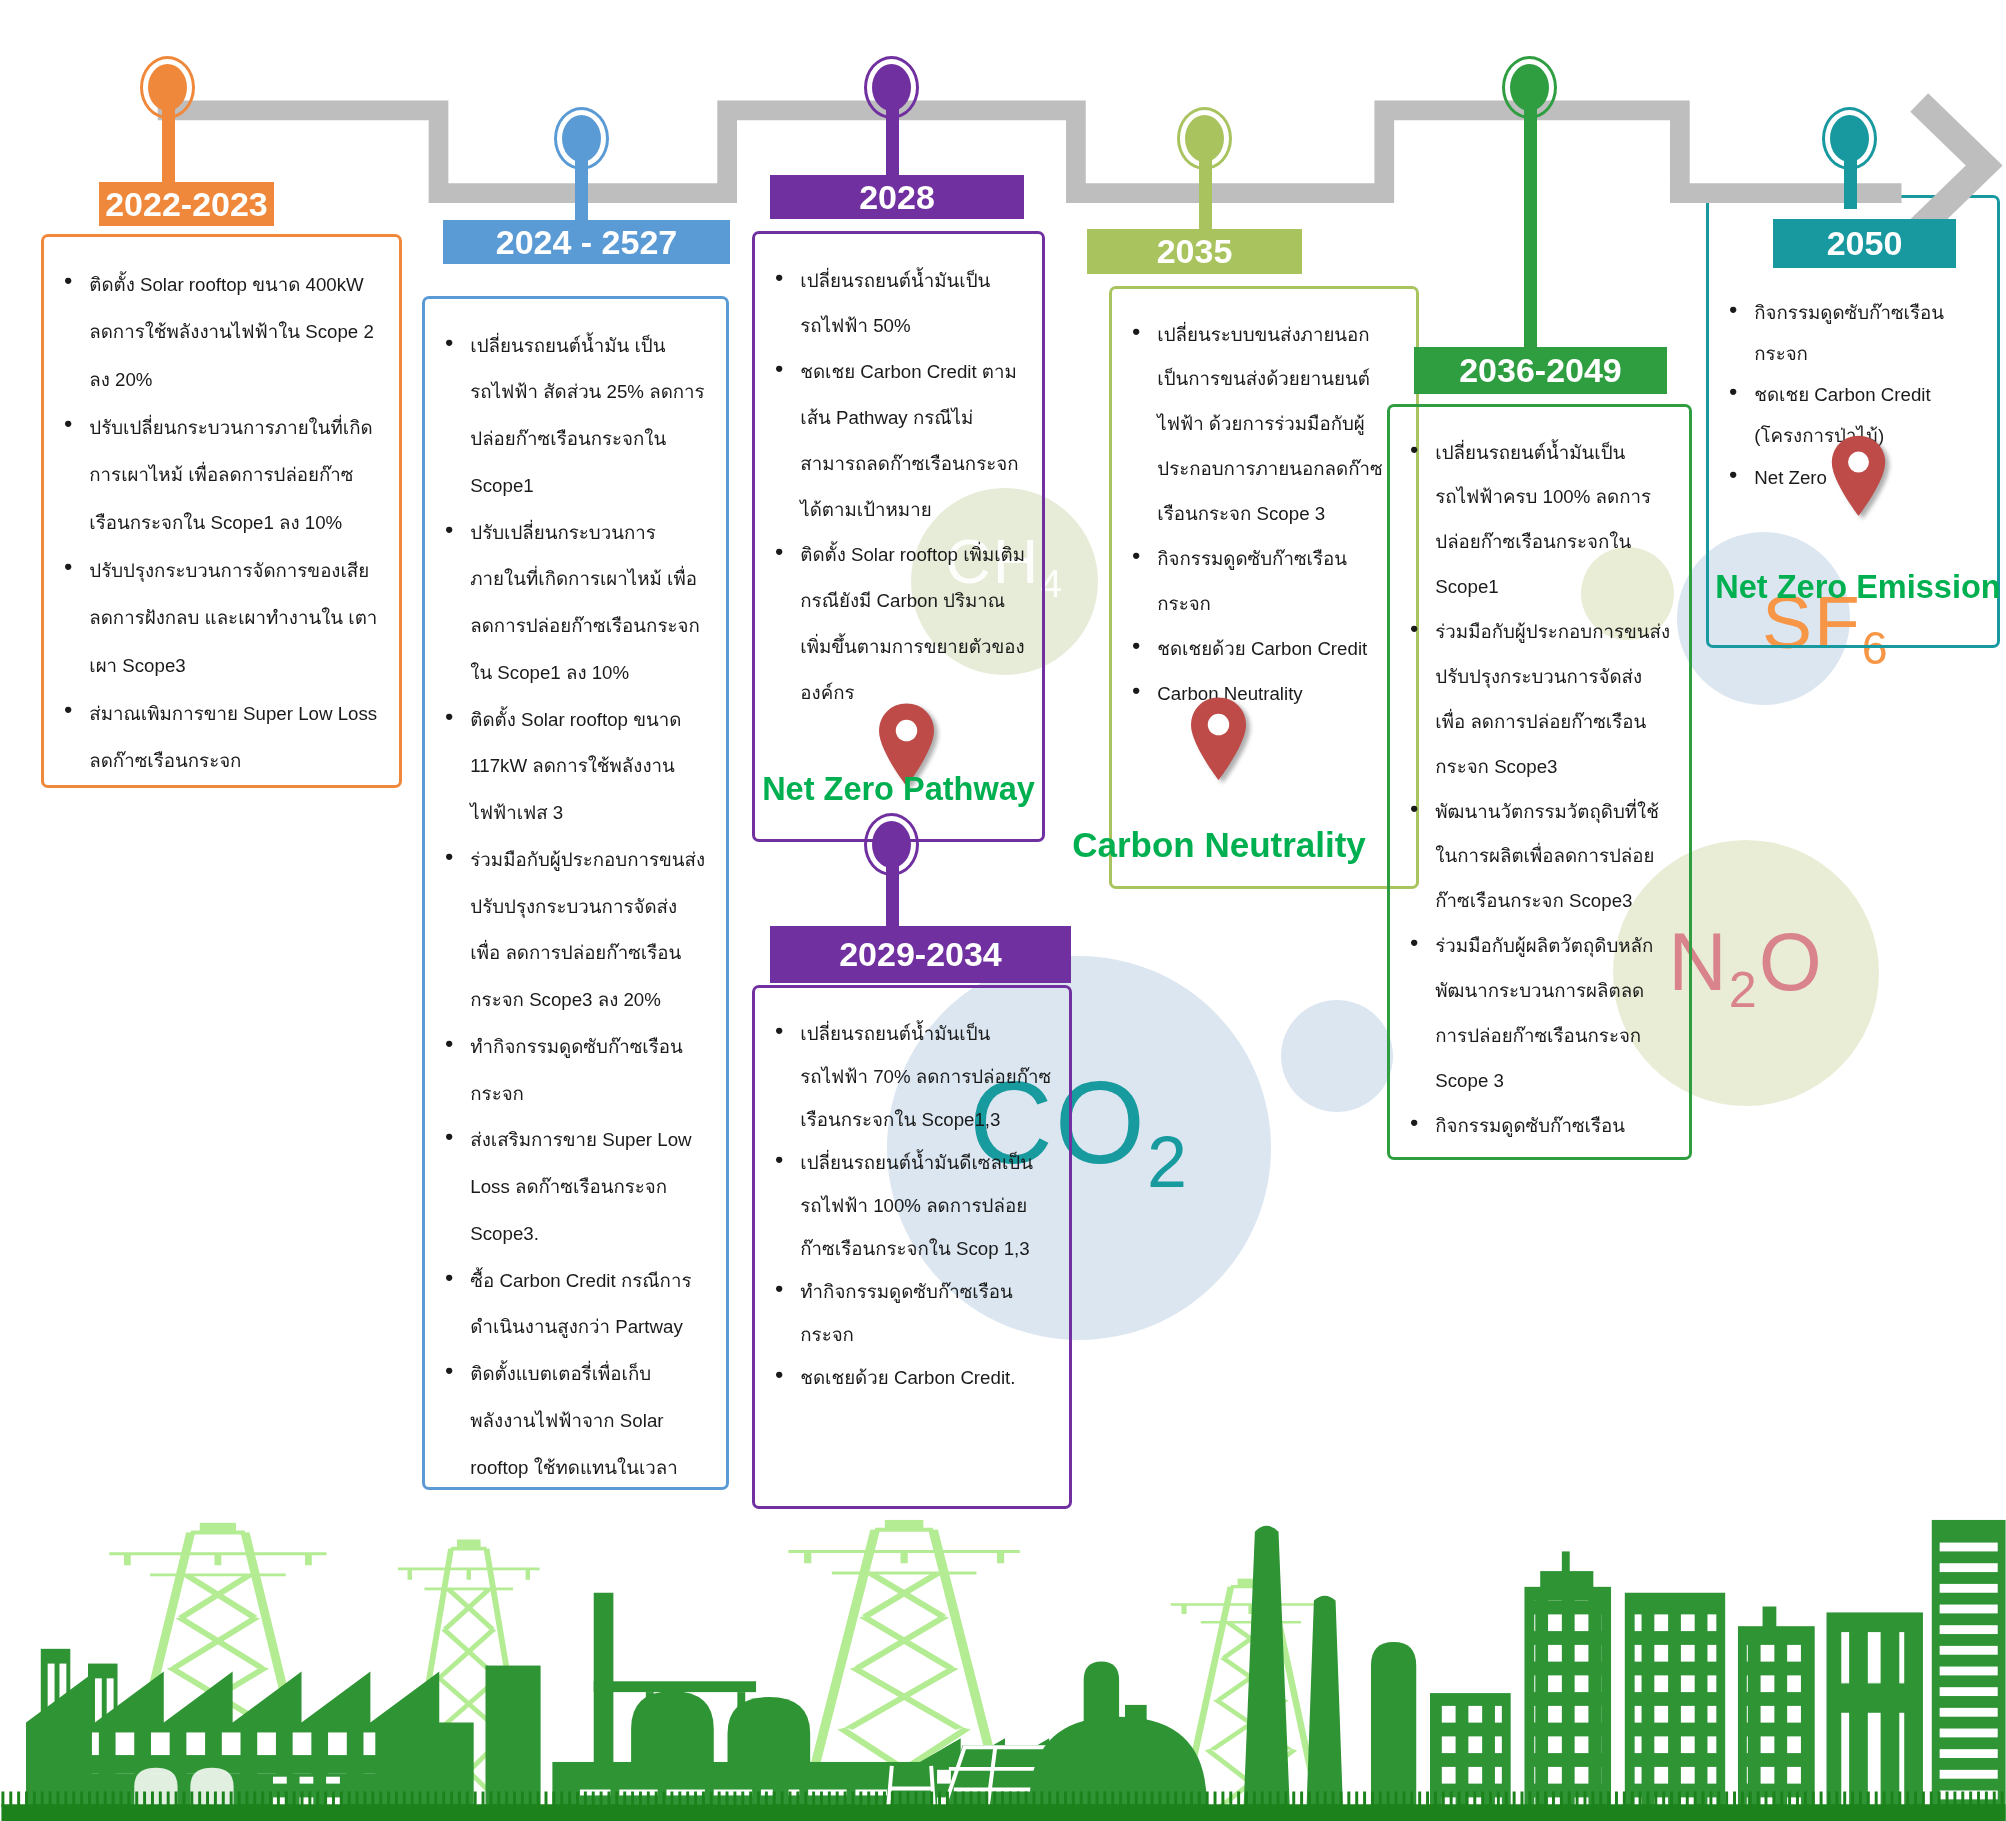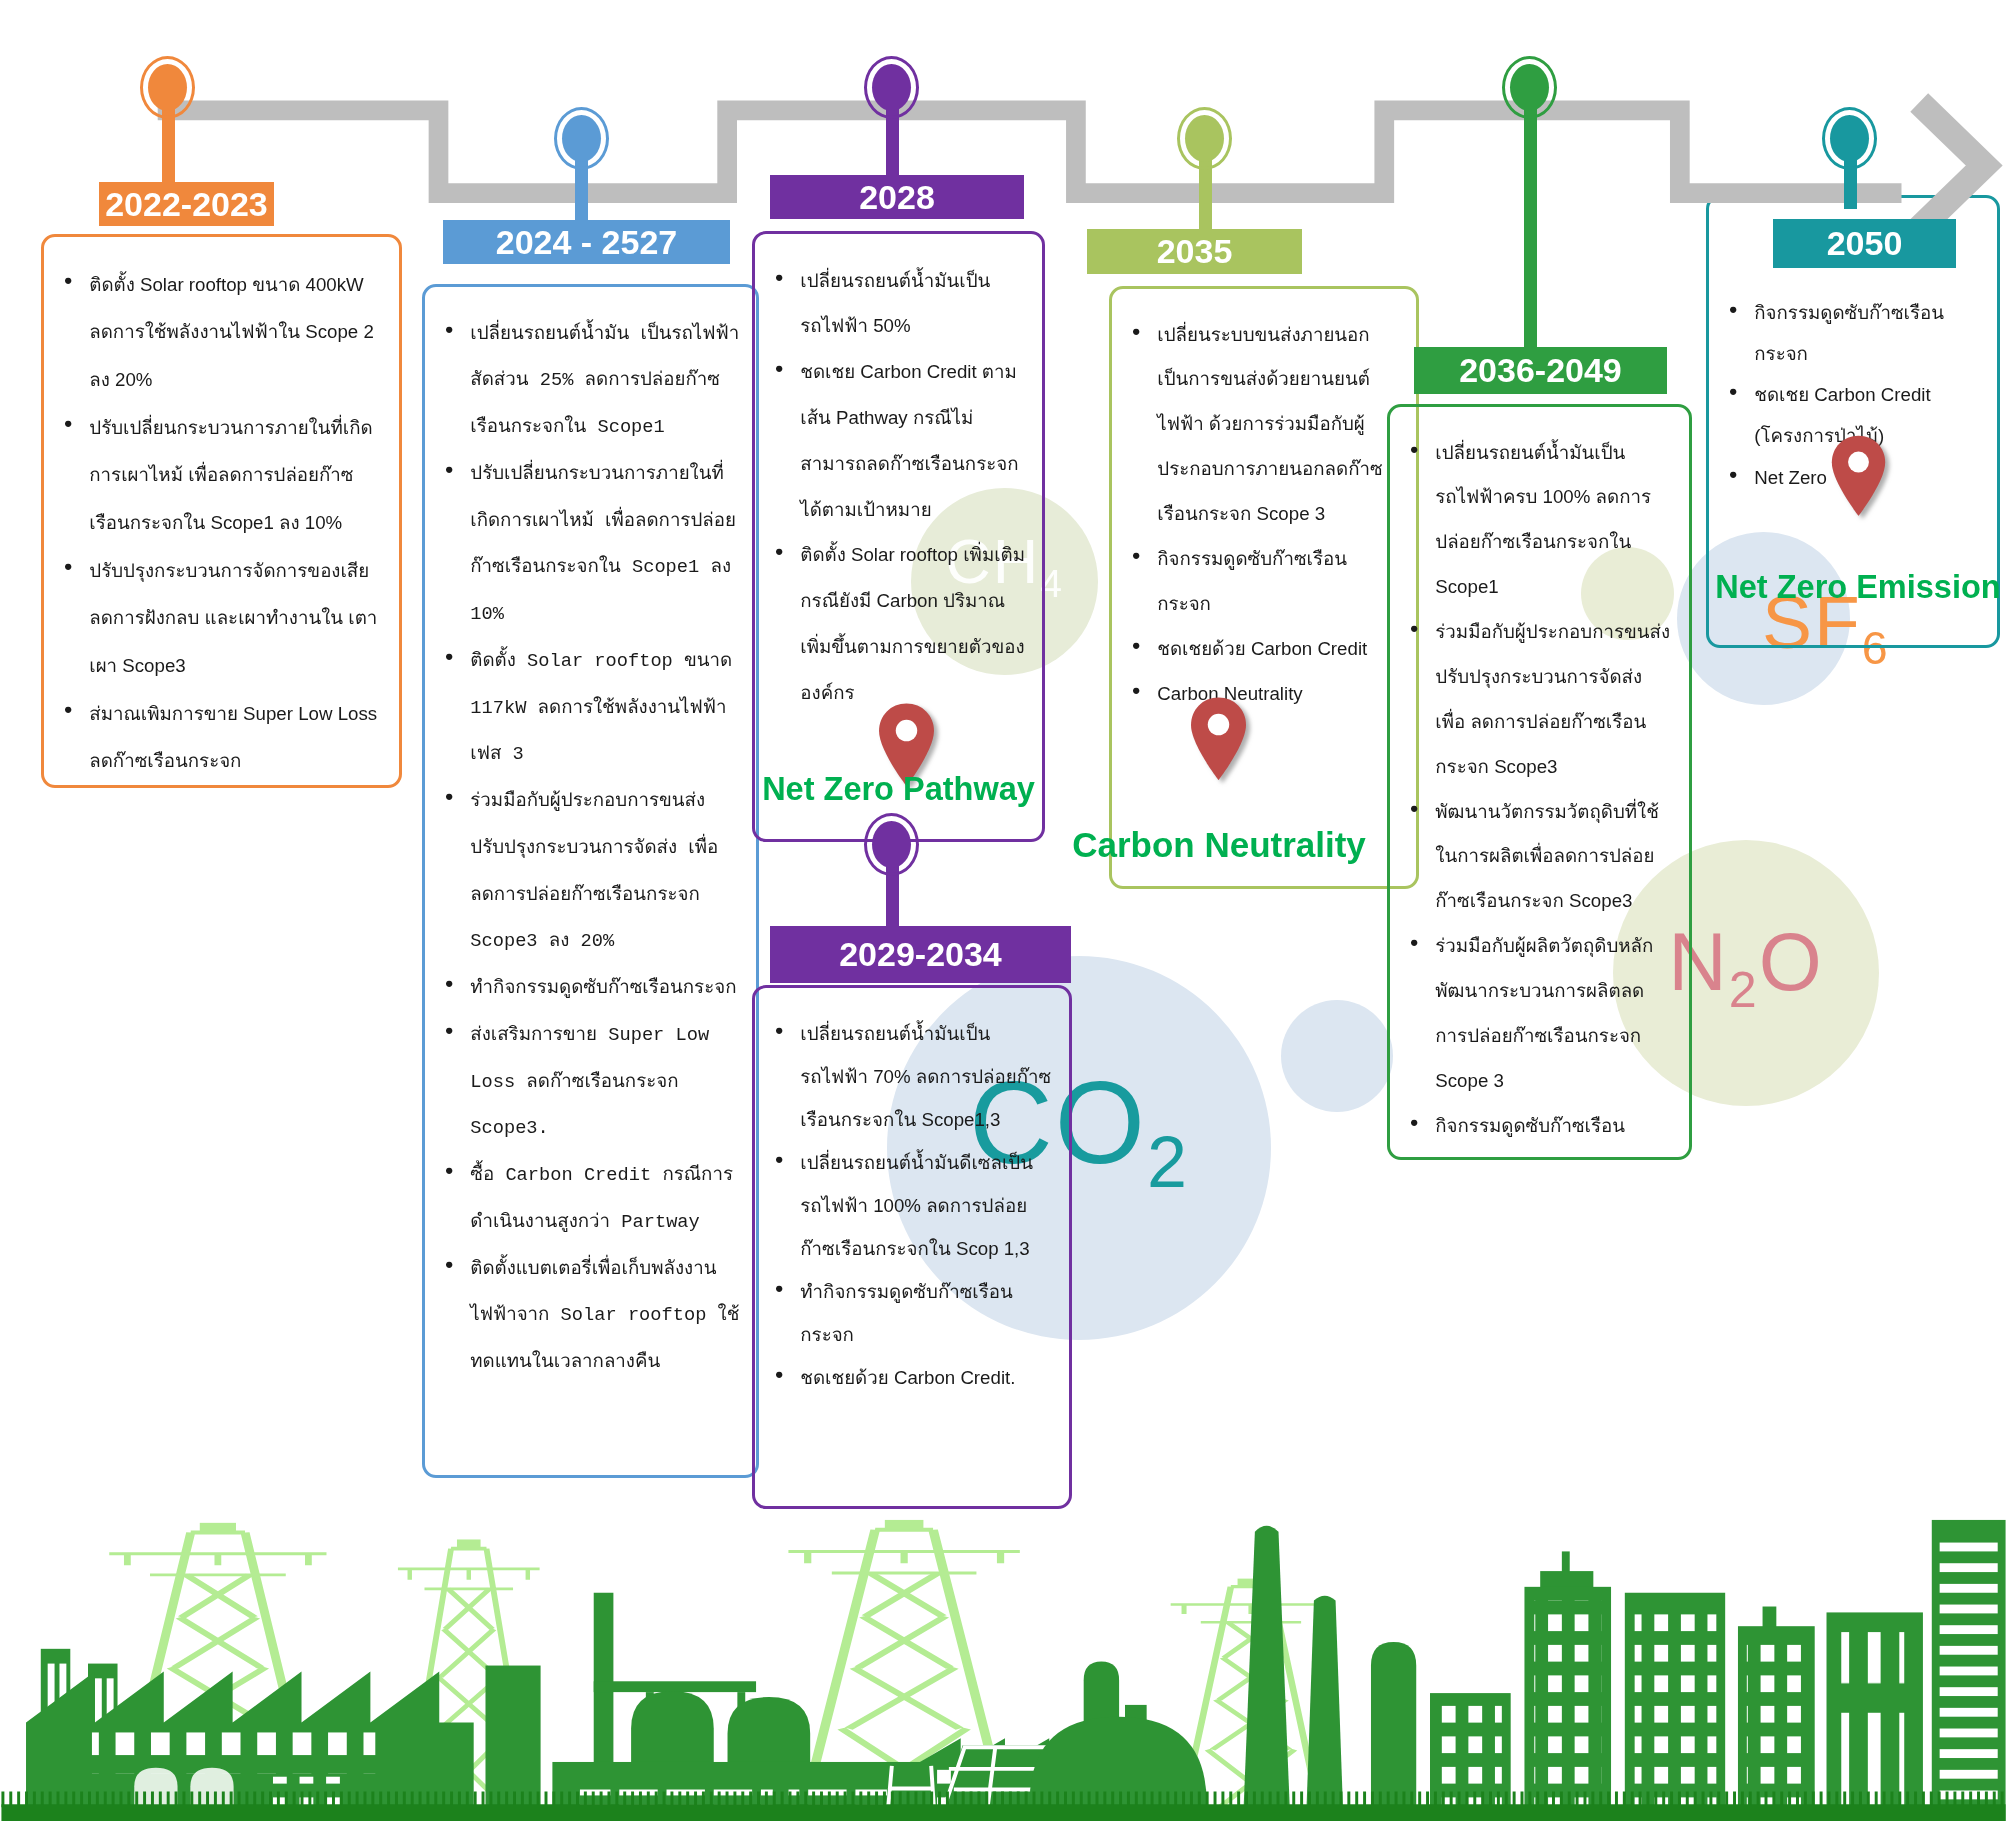--- a/index.html
+++ b/index.html
@@ -43,24 +43,24 @@
             display:flex;align-items:center;justify-content:center;z-index:4;text-align:center;}
   #bar0{left:99px;top:182px;width:175px;height:44px;}
   #bar1{left:443px;top:220px;width:287px;height:44px;}
   #bar2{left:770px;top:175px;width:254px;height:44px;}
   #bar3{left:1087px;top:229px;width:215px;height:45px;}
   #bar4{left:770px;top:926px;width:301px;height:57px;}
   #bar5{left:1414px;top:347px;width:253px;height:47px;}
   #bar6{left:1773px;top:219px;width:183px;height:49px;}
 
   
-  .ms-box{position:absolute;border:3.9px solid var(--c);border-radius:14px;background:transparent;
+  .ms-box{position:absolute;border:3.9px solid var(--c);border-radius:7px;background:transparent;
           box-sizing:border-box;padding:23.6px 15.8px 9.9px 19.7px;z-index:2;overflow:hidden;}
   #box0{left:41px;top:234px;width:361px;height:554px;}
-  #box1{left:422px;top:284px;width:337px;height:1194px;font-family:Liberation Mono, monospace;}
+  #box1{left:422px;top:296px;width:307px;height:1194px;}
   #box2{left:752px;top:231px;width:293px;height:611px;}
   #box3{left:1109px;top:286px;width:310px;height:603px;}
   #box4{left:752px;top:985px;width:320px;height:524px;}
   #box5{left:1387px;top:404px;width:305px;height:756px;}
   #box6{left:1706px;top:195px;width:294px;height:453px;padding-top:94px;}
   .ms-box ul{list-style:none;margin:0;padding:0;}
   .ms-box li{position:relative;padding-left:25.6px;font-size:18.7px;line-height:2.5;color:#1a1a1a;}
   .ms-box li::before{content:"●";position:absolute;left:0;top:1px;font-size:14.8px;}
   #box0 li{line-height:2.55;}
   #box1 li{line-height:2.5;}

